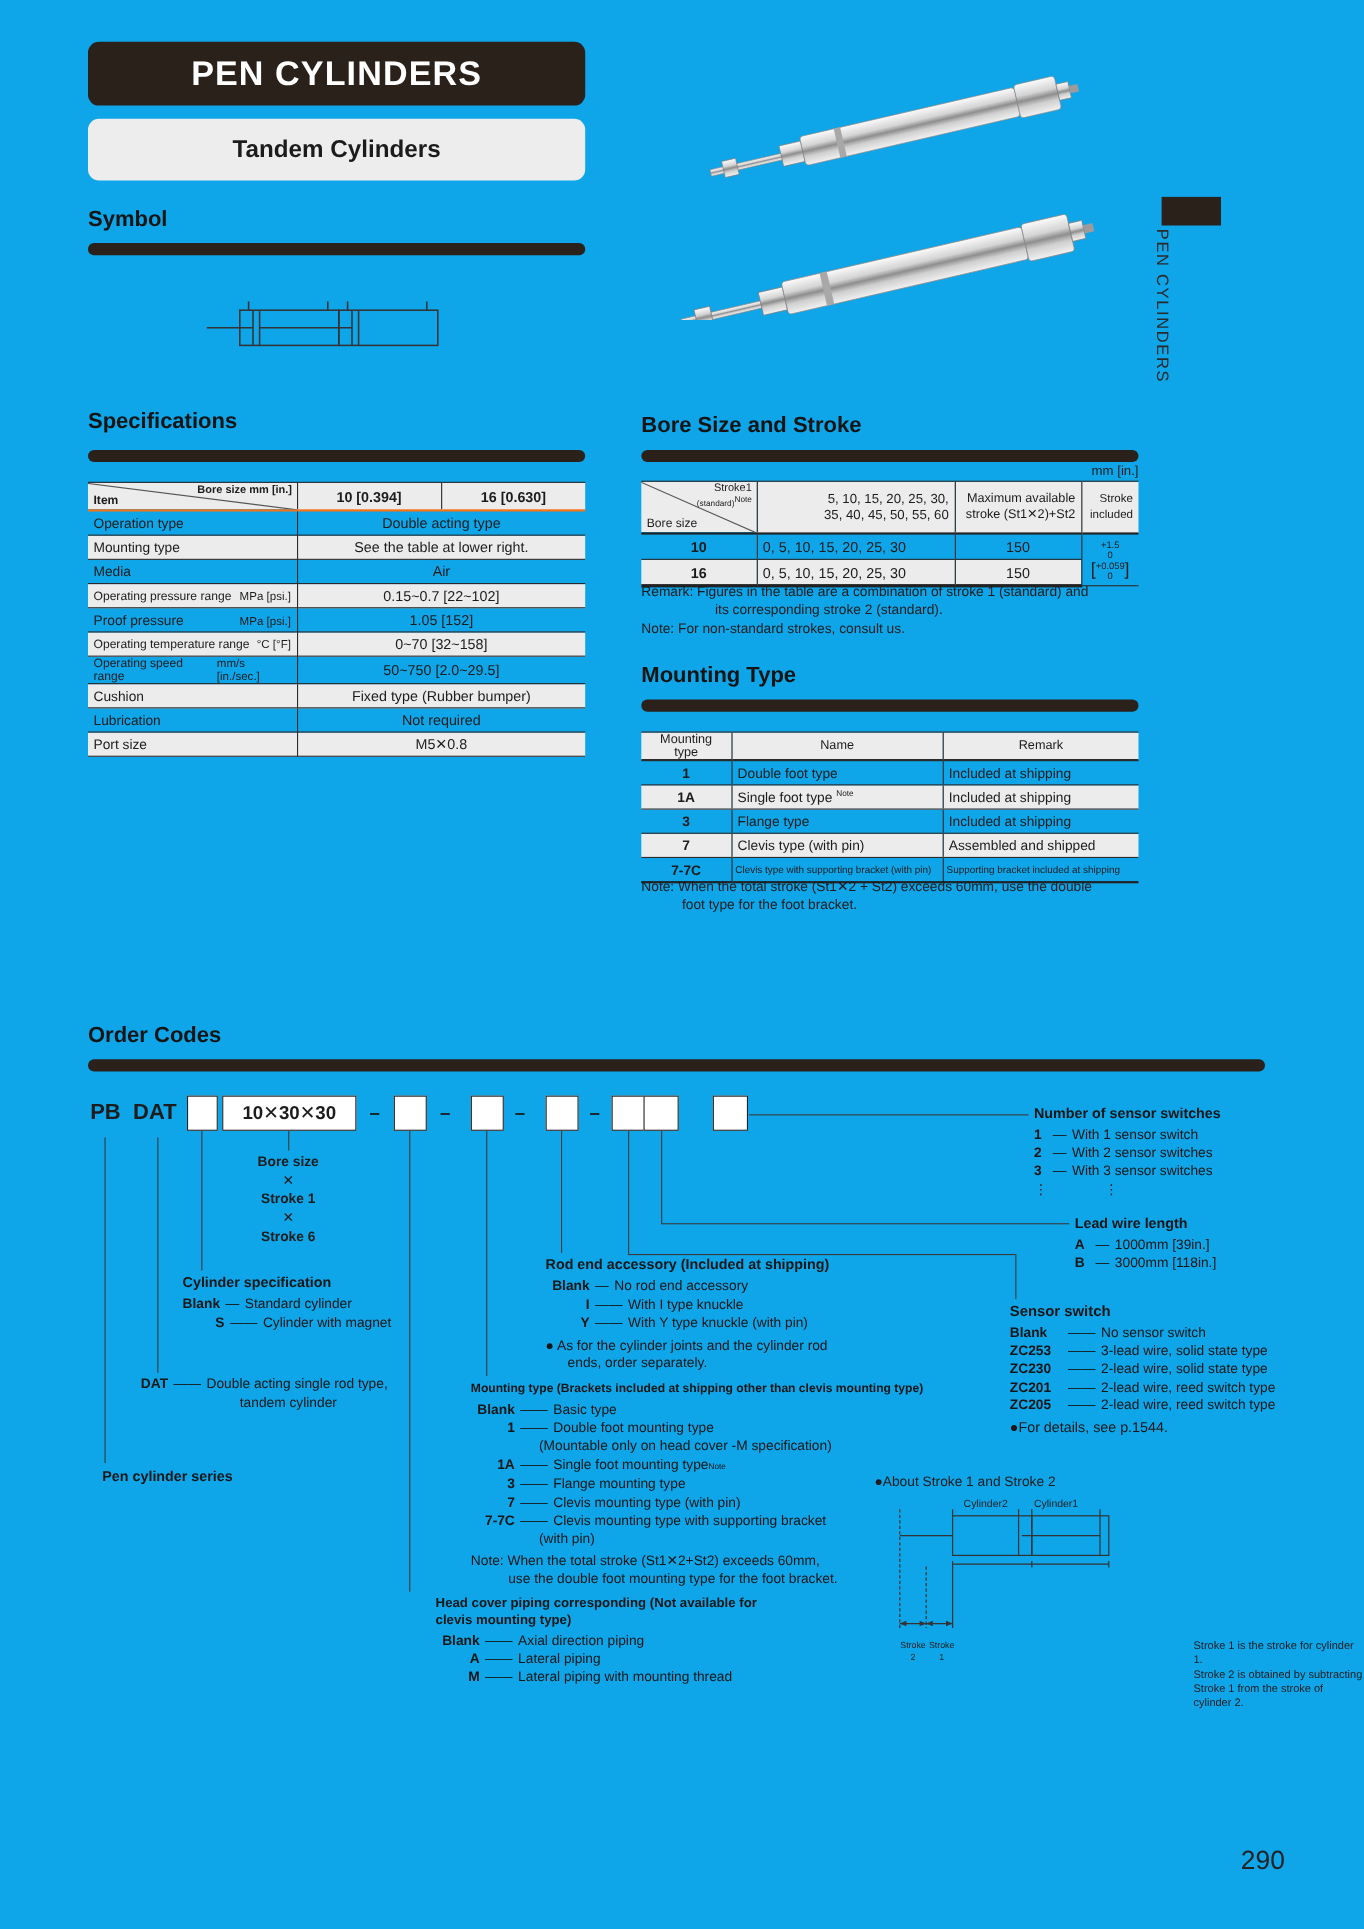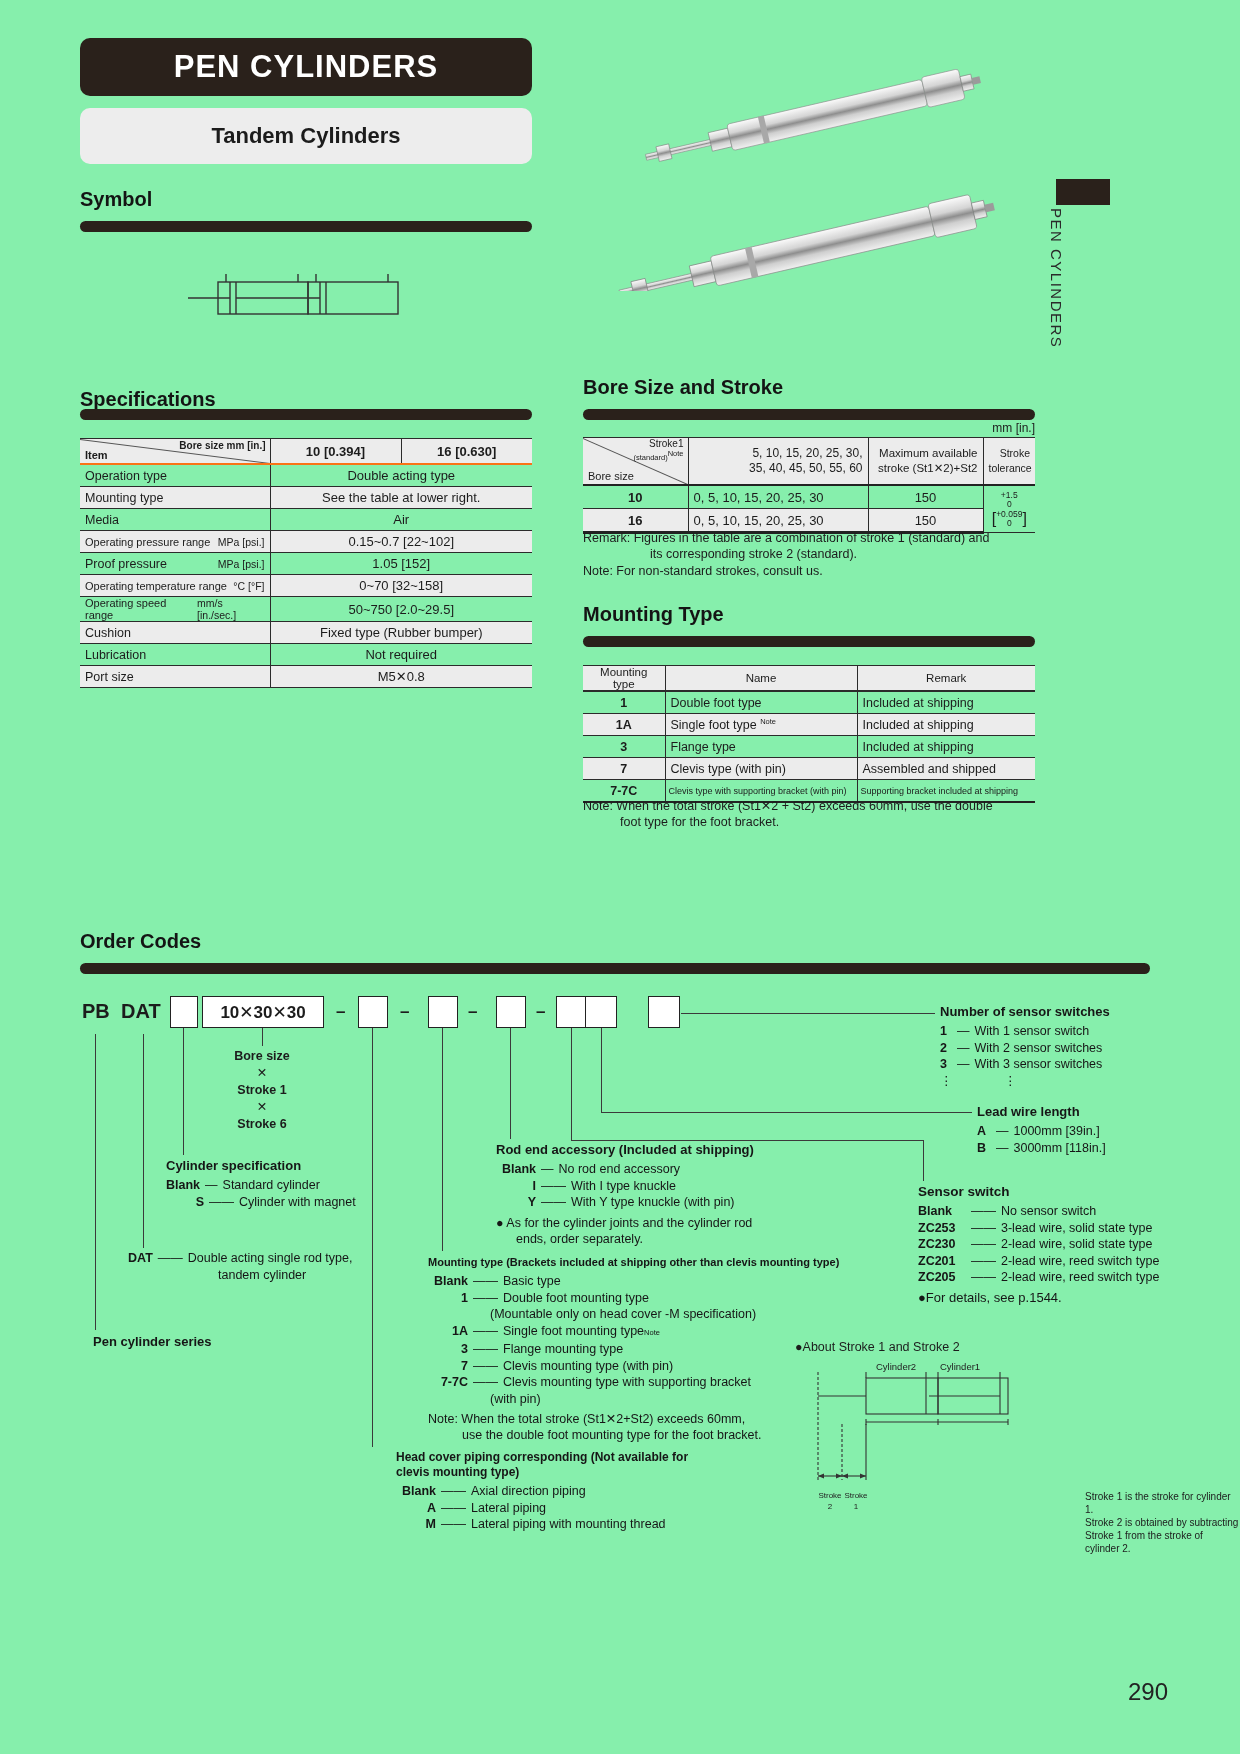--- a/index.html
+++ b/index.html
@@ -1,16 +1,16 @@
 <!DOCTYPE html>
 <html><head>
 <meta charset="utf-8">
 <style>
   html,body{margin:0;padding:0;background:#fff;}
-  #page{position:relative;width:1240px;height:1754px;background:#86efac;overflow:hidden;
+  #page{position:relative;width:1240px;height:1754px;background:#0ea5e9;overflow:hidden;
         font-family:"Liberation Sans","DejaVu Sans",sans-serif;color:#1c1c1c;}
   
   .banner-black{position:absolute;left:80px;top:38px;width:452px;height:58px;background:#2a211b;
     border-radius:10px;display:flex;align-items:center;justify-content:center;color:#fff;
     font-size:31px;font-weight:bold;letter-spacing:1px;}
   .banner-gray{position:absolute;left:80px;top:108px;width:452px;height:56px;background:#ededed;
     border-radius:10px;display:flex;align-items:center;justify-content:center;color:#1c1c1c;
     font-size:22px;font-weight:bold;}
   
   .sect-h{position:absolute;font-size:20px;font-weight:bold;color:#141414;}
@@ -132,21 +132,21 @@
         <line x1="148" y1="16" x2="148" y2="48"></line>
       <line x1="10" y1="32" x2="52" y2="32"></line>
       <line x1="58" y1="32" x2="142" y2="32"></line>
       <line x1="48" y1="8" x2="48" y2="16"></line>
         <line x1="120" y1="8" x2="120" y2="16"></line>
       <line x1="138" y1="8" x2="138" y2="16"></line>
         <line x1="210" y1="8" x2="210" y2="16"></line>
     </g>
   </svg>
 
-  <div class="sect-h" style="left:80px;top:388px;">Specifications</div>
+  <div class="sect-h" style="left:80px;top:372px;">Specifications</div>
   <div class="hbar" style="left:80px;top:409px;width:452px;"></div>
   <table class="spec-table">
     <colgroup>
         <col style="width:190px">
         <col style="width:131px">
         <col style="width:131px">
       </colgroup>
     <tbody>
         <tr class="hd sh">
       <td class="corner lbl">
@@ -263,21 +263,21 @@
     <tbody>
         <tr class="hd sh">
       <td class="corner">
         <div class="diag" style="width:115px;transform:rotate(23.7deg);"></div>
         <span class="ct" style="text-align:right;line-height:10px;"><span>Stroke1</span><br>
           <span style="font-size:7.5px;">(standard)</span><sup>Note</sup></span>
         <span class="cb">Bore size</span>
       </td>
       <td class="hdc"><span>5, 10, 15, 20, 25, 30,</span><br><span>35, 40, 45, 50, 55, 60</span></td>
       <td class="hdc" style="font-size:11.5px;"><span>Maximum available</span><br><span>stroke (St1✕2)+St2</span></td>
-      <td class="hdc" style="font-size:10.5px;"><span>Stroke</span><br><span>tolerance</span></td>
+      <td class="hdc" style="font-size:10.5px;"><span>Stroke</span><br><span>included</span></td>
     </tr>
     <tr>
       <td class="bore">10</td>
       <td>0, 5, 10, 15, 20, 25, 30</td>
       <td class="mx">150</td>
       <td class="tolcell" rowspan="2">
         <div class="tol-wrap">
           <div class="frac">
                 <span>+1.5</span>
                 <span>0</span>

